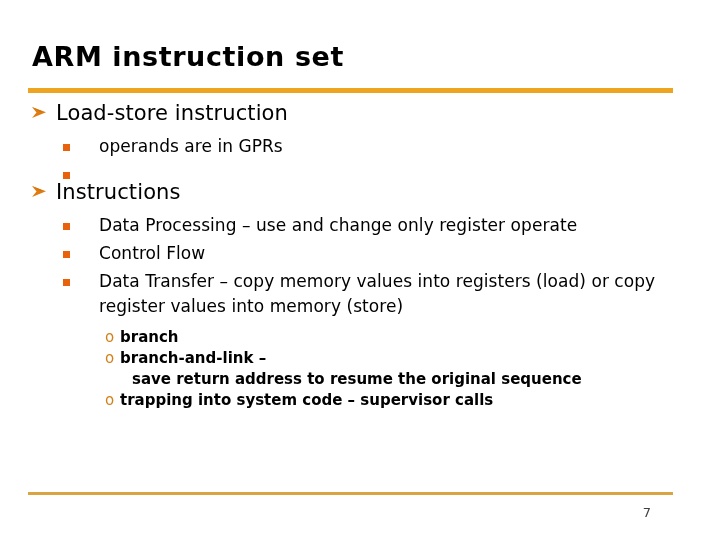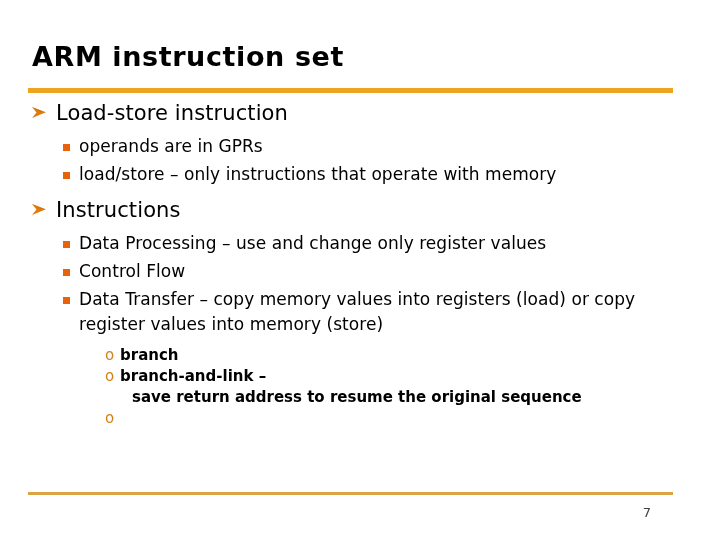--- a/index.html
+++ b/index.html
@@ -86,20 +86,21 @@
     font-size: 21px;
     line-height: 27px;
     color: #000000;
     letter-spacing: 0.1px;
   }
 
   
   .lvl2 {
     padding-left: 35px;
     margin-bottom: 3px;
+    gap: 20px;
   }
   .lvl2 .marker {
     flex: 0 0 auto;
     width: 16px;
     position: relative;
     top: 10px;
   }
   .lvl2 .marker .sq {
     display: block;
     width: 7px;
@@ -177,42 +178,41 @@
       <span class="marker">
           <span class="sq"></span>
         </span>
       <span class="btext">operands are in GPRs</span>
     </div>
 
     <div class="bullet-row lvl2">
       <span class="marker">
           <span class="sq"></span>
         </span>
-      <span class="btext">load/store – only instructions that operate with memory</span>
     </div>
 
     <div class="gap-md"></div>
 
     <div class="bullet-row lvl1">
       <span class="marker">
         <svg width="20" height="16" viewBox="0 0 20 16" aria-hidden="true">
           <path d="M2 2 L16 7.2 L2 13 L6.5 7.4 Z" fill="#E07B10"></path>
           <path d="M2 2 L12.5 6.4 L10.5 7.0 Z" fill="#C9740F"></path>
         </svg>
       </span>
       <span class="btext">Instructions</span>
     </div>
 
     <div class="gap-sm"></div>
 
     <div class="bullet-row lvl2">
       <span class="marker">
           <span class="sq"></span>
         </span>
-      <span class="btext">Data Processing – use and change only register values</span>
+      <span class="btext">Data Processing – use and change only register operate</span>
     </div>
 
     <div class="bullet-row lvl2">
       <span class="marker">
           <span class="sq"></span>
         </span>
       <span class="btext">Control Flow</span>
     </div>
 
     <div class="bullet-row lvl2">
@@ -232,20 +232,21 @@
     <div class="bullet-row lvl3">
       <span class="marker">o</span>
       <span class="btext">
         <span>branch-and-link –</span>
         <span class="cont">save return address to resume the original sequence</span>
       </span>
     </div>
 
     <div class="bullet-row lvl3">
       <span class="marker">o</span>
+      <span class="btext">trapping into system code – supervisor calls</span>
     </div>
 
   </div>
 
   <div class="rule-bottom"></div>
 
   <div class="page-number">7</div>
 
 </div>
 

